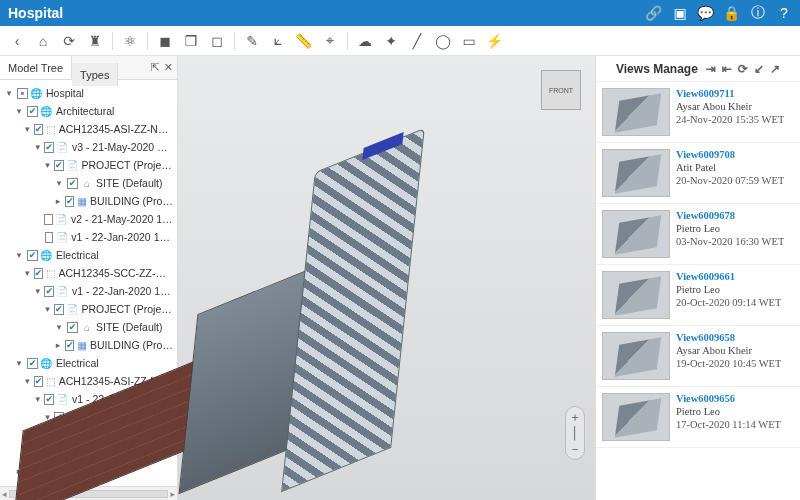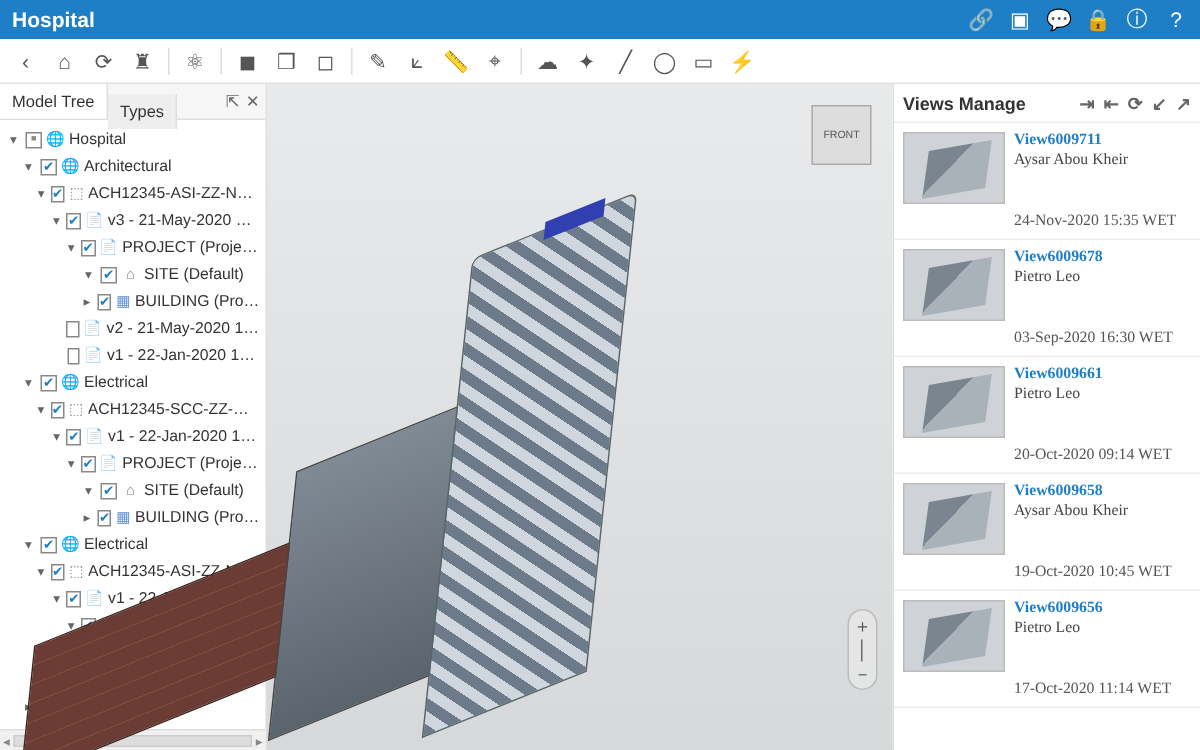--- a/index.html
+++ b/index.html
@@ -39,31 +39,31 @@
   .mid { position: absolute; right: -80px; bottom: 0; width: 120px; height: 180px;
          background: linear-gradient(#808a94,#5b646d);
          transform: skew(-6deg,-22deg); border: 1px solid #444; }
   .low { position: absolute; right: 0; bottom: -8px; width: 210px; height: 90px;
          background: repeating-linear-gradient(#6b3c33 0 12px,#7d4a3f 12px 13px);
          transform: skew(-6deg,-22deg); border: 1px solid #3b221d; }
   .roof { position: absolute; right: -175px; bottom: 318px; width: 40px; height: 12px; background: #3040b0; transform: skew(-6deg,-22deg); }
   .zoomctl { position: absolute; right: 10px; bottom: 40px; width: 20px; background: rgba(230,230,230,.9); border: 1px solid #bbb; border-radius: 10px; display: flex; flex-direction: column; align-items: center; padding: 2px 0; color: #555; }
   .zoomctl div { height: 16px; display: flex; align-items: center; justify-content: center; cursor: pointer; font-size: 12px; }
   .right-panel { width: 205px; border-left: 1px solid #ddd; background: #fff; display: flex; flex-direction: column; overflow: hidden; }
-  .rp-header { height: 26px; display: flex; align-items: center; padding: 0 6px; border-bottom: 1px solid #eee; font-size: 12px; font-weight: bold; }
+  .rp-header { height: 26px; display: flex; align-items: center; padding: 0 20px; border-bottom: 1px solid #eee; font-size: 12px; font-weight: bold; }
   .rp-actions { margin-left: auto; display: flex; gap: 6px; color: #666; font-size: 12px; }
   .rp-actions span { cursor: pointer; }
   .vlist { flex: 1; overflow: auto; }
   .vitem { display: flex; gap: 6px; padding: 6px; border-bottom: 1px solid #eee; font-family: Liberation Serif, serif; }
   .thumb { width: 68px; height: 48px; background: #cfd3d8; border: 1px solid #bbb; flex: none; position: relative; overflow: hidden; }
   .thumb::after { content: ''; position: absolute; inset: 8px 10px 6px 14px; background: linear-gradient(135deg,#7a858f 40%,#a9b1b9 40%); transform: skew(-8deg,-10deg); }
   .vmeta { display: flex; flex-direction: column; gap: 2px; font-size: 10.5px; overflow: hidden; }
   .vname { color: #1e7fc6; font-weight: bold; cursor: pointer; }
   .vauthor { color: #444; }
-  .vdate { color: #555; margin-top: 28px; }
+  .vdate { color: #555; }
   
   .i-globe { color: #2a67d6; } .i-doc { color: #2a9bd6; } .i-site { color: #888; }
   .i-bld { color: #5e8fd6; } .i-root { color: #d68a2a; }
 </style>
 </head>
 <body>
 
 <div class="topbar">
   <div class="topbar-title">Hospital</div>
   <div class="topbar-icons">
@@ -284,23 +284,31 @@
           <div class="thumb"></div>
           <div class="vmeta">
             <span class="vname">View6009711</span>
             <span class="vauthor">Aysar Abou Kheir</span>
             <span class="vdate">24-Nov-2020 15:35 WET</span>
           </div>
         </div>
         <div class="vitem">
           <div class="thumb"></div>
           <div class="vmeta">
+            <span class="vname">View6009708</span>
+            <span class="vauthor">Atit Patel</span>
+            <span class="vdate">20-Nov-2020 07:59 WET</span>
+          </div>
+        </div>
+        <div class="vitem">
+          <div class="thumb"></div>
+          <div class="vmeta">
             <span class="vname">View6009678</span>
             <span class="vauthor">Pietro Leo</span>
-            <span class="vdate">03-Sep-2020 16:30 WET</span>
+            <span class="vdate">03-Nov-2020 16:30 WET</span>
           </div>
         </div>
         <div class="vitem">
           <div class="thumb"></div>
           <div class="vmeta">
             <span class="vname">View6009661</span>
             <span class="vauthor">Pietro Leo</span>
             <span class="vdate">20-Oct-2020 09:14 WET</span>
           </div>
         </div>

